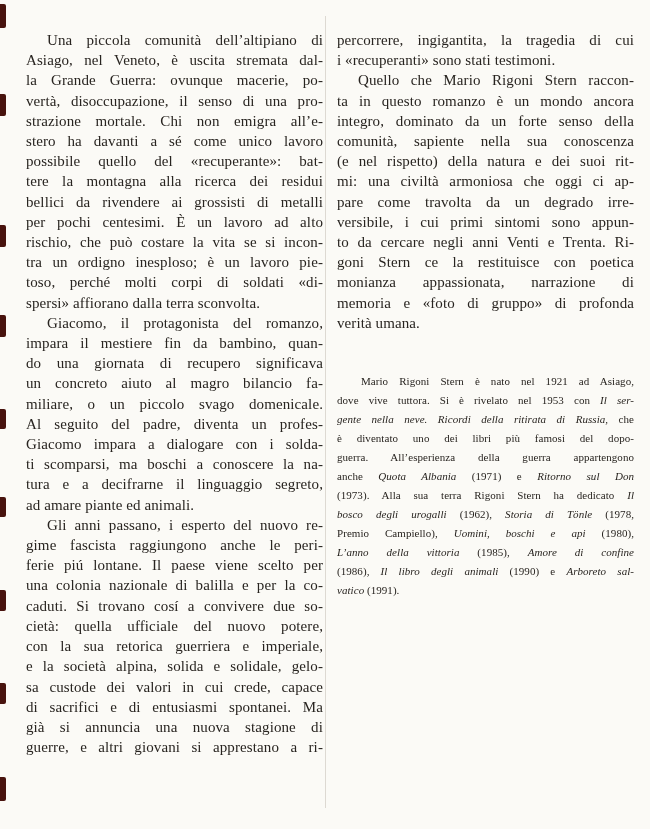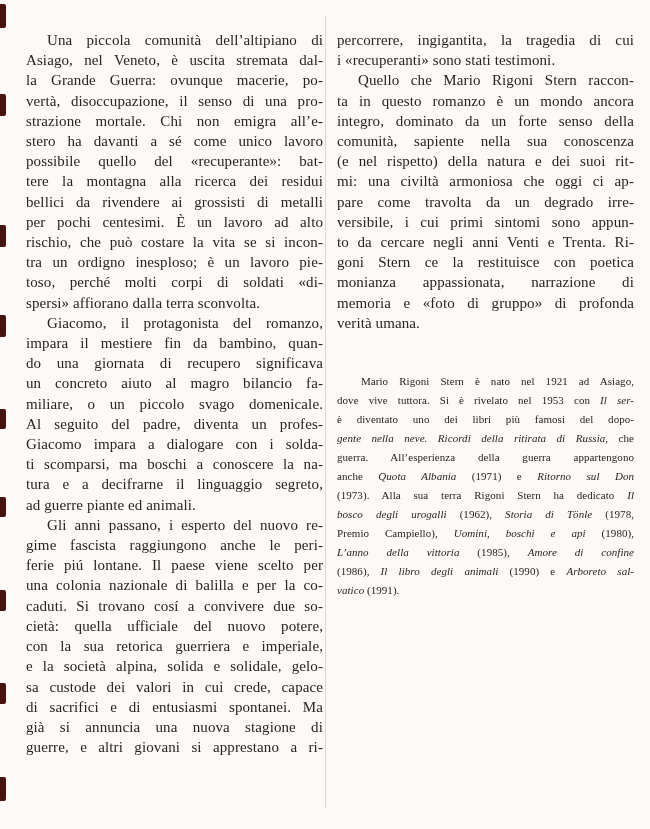--- a/index.html
+++ b/index.html
@@ -86,21 +86,21 @@
         <div class="line plast">spersi» affiorano dalla terra sconvolta.</div>
         <div class="line indent">Giacomo, il protagonista del romanzo,</div>
         <div class="line">impara il mestiere fin da bambino, quan-</div>
         <div class="line">do una giornata di recupero significava</div>
         <div class="line">un concreto aiuto al magro bilancio fa-</div>
         <div class="line">miliare, o un piccolo svago domenicale.</div>
         <div class="line">Al seguito del padre, diventa un profes-</div>
         <div class="line">Giacomo impara a dialogare con i solda-</div>
         <div class="line">ti scomparsi, ma boschi a conoscere la na-</div>
         <div class="line">tura e a decifrarne il linguaggio segreto,</div>
-        <div class="line plast">ad guerre piante ed animali.</div>
+        <div class="line plast">ad amare piante ed animali.</div>
         <div class="line indent">Gli anni passano, i esperto del nuovo re-</div>
         <div class="line">gime fascista raggiungono anche le peri-</div>
         <div class="line">ferie piú lontane. Il paese viene scelto per</div>
         <div class="line">una colonia nazionale di balilla e per la co-</div>
         <div class="line">caduti. Si trovano cosí a convivere due so-</div>
         <div class="line">cietà: quella ufficiale del nuovo potere,</div>
         <div class="line">con la sua retorica guerriera e imperiale,</div>
         <div class="line">e la società alpina, solida e solidale, gelo-</div>
         <div class="line">sa custode dei valori in cui crede, capace</div>
         <div class="line">di sacrifici e di entusiasmi spontanei. Ma</div>
@@ -121,22 +121,22 @@
           <div class="line">versibile, i cui primi sintomi sono appun-</div>
           <div class="line">to da cercare negli anni Venti e Trenta. Ri-</div>
           <div class="line">goni Stern ce la restituisce con poetica</div>
           <div class="line">monianza appassionata, narrazione di</div>
           <div class="line">memoria e «foto di gruppo» di profonda</div>
           <div class="line plast">verità umana.</div>
         </div>
       <div class="bio" id="bio">
           <div class="line indent">Mario Rigoni Stern è nato nel 1921 ad Asiago,</div>
           <div class="line">dove vive tuttora. Si è rivelato nel 1953 con <i>Il ser-</i></div>
+          <div class="line"><i>gente nella neve. Ricordi della ritirata di Russia</i>, che</div>
           <div class="line">è diventato uno dei libri più famosi del dopo-</div>
-          <div class="line"><i>gente nella neve. Ricordi della ritirata di Russia</i>, che</div>
           <div class="line">guerra. All’esperienza della guerra appartengono</div>
           <div class="line">anche <i>Quota Albania</i> (1971) e <i>Ritorno sul Don</i></div>
           <div class="line">(1973). Alla sua terra Rigoni Stern ha dedicato <i>Il</i></div>
           <div class="line"><i>bosco degli urogalli</i> (1962), <i>Storia di Tönle</i> (1978,</div>
           <div class="line">Premio Campiello), <i>Uomini, boschi e api</i> (1980),</div>
           <div class="line"><i>L’anno della vittoria</i> (1985), <i>Amore di confine</i></div>
           <div class="line">(1986), <i>Il libro degli animali</i> (1990) e <i>Arboreto sal-</i></div>
           <div class="line plast"><i>vatico</i> (1991).</div>
         </div>
     </div>

